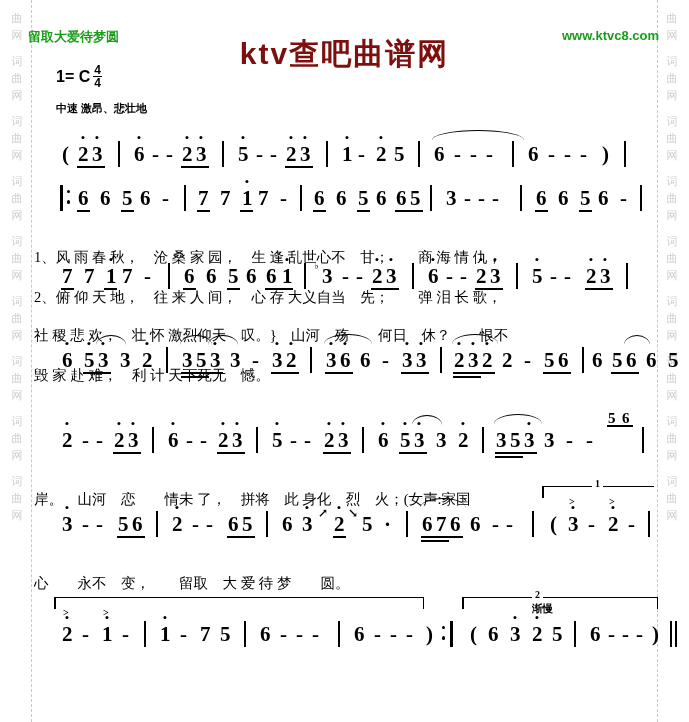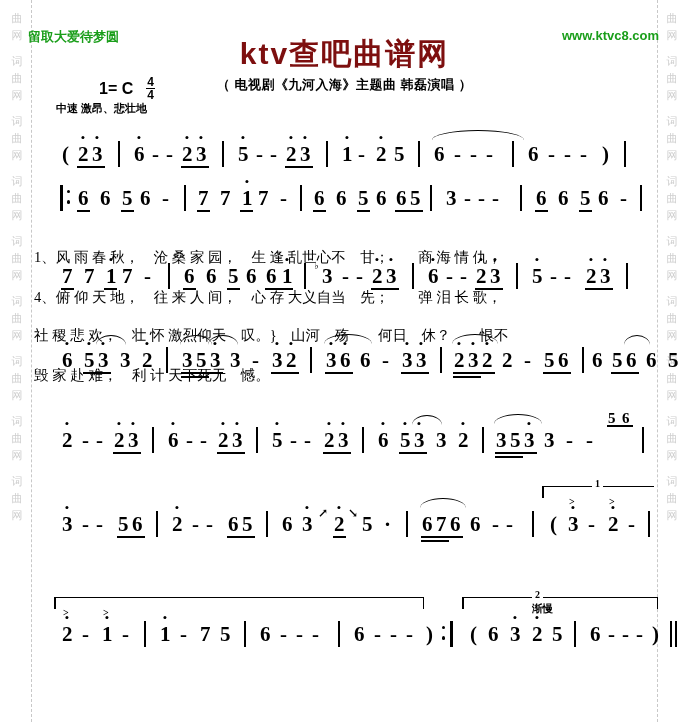--- a/index.html
+++ b/index.html
@@ -48,23 +48,23 @@
     text-align:center;
     font-size:30px;font-weight:bold;color:#7d0f0f;
     letter-spacing:2px;
   }
   .subtitle{
     position:absolute;left:0;right:0;top:76px;
     text-align:center;font-size:13px;font-weight:bold;color:#000;
     letter-spacing:0.5px;
   }
   .keysig{
-    position:absolute;left:22px;top:76px;
+    position:absolute;left:22px;top:64px;
     font-size:16px;font-weight:bold;
-    display:flex;align-items:center;gap:13px;margin-left:43px;
+    display:flex;align-items:center;gap:3px;
   }
   .frac{display:inline-flex;flex-direction:column;align-items:center;
         font-size:12px;font-weight:bold;line-height:1.02;}
   .frac .num{border-bottom:1.6px solid #000;padding:0 1px;}
   .tempo{
     position:absolute;left:22px;top:101px;
     font-size:11px;font-weight:bold;
   }
   .credit{
     position:absolute;right:4px;top:72px;
@@ -207,21 +207,20 @@
   <span>曲</span>
   <span>网</span>
 </div>
 <div class="wm-rule right"></div>
 
 <div class="sheet">
 
   <div class="site-logo">留取大爱待梦圆</div>
   <div class="site-url">www.ktvc8.com</div>
   <div class="song-title">ktv查吧曲谱网</div>
-  <div class="subtitle">（ 电视剧《九河入海》主题曲 韩磊演唱 ）</div>
 
   <div class="keysig">
     <span>1= C</span>
     <span class="frac">
       <span class="num">4</span>
       <span>4</span>
     </span>
   </div>
   <div class="tempo">中速 激昂、悲壮地</div>
 
@@ -308,21 +307,21 @@
       <span class="n" style="left:502px;">6</span>
       <div class="beam" style="left:501px;top:24px;width:13px;"></div>
       <span class="n" style="left:524px;">6</span>
       <span class="n" style="left:546px;">5</span>
       <div class="beam" style="left:545px;top:24px;width:13px;"></div>
       <span class="n" style="left:564px;">6</span>
       <span class="n" style="left:586px;">-</span>
       <span class="bar" style="left:606px;"></span>
     </div>
     <div class="lyr" style="top:32px;">1、风 雨 春 秋，　沧 桑 家 园，　生 逢 乱世心不　甘；　　商 海 情 仇，</div>
-    <div class="lyr" style="top:53px;">4、俯 仰 天 地，　往 来 人 间，　心 存 大义自当　先；　　弹 泪 长 歌，</div>
+    <div class="lyr" style="top:53px;">2、俯 仰 天 地，　往 来 人 间，　心 存 大义自当　先；　　弹 泪 长 歌，</div>
   </div>
 
   <div class="staff" style="top:264px;">
     <div class="notes">
       <span class="n" style="left:28px;">7</span>
       <div class="beam" style="left:27px;top:24px;width:13px;"></div>
       <span class="n" style="left:50px;">7</span>
       <span class="n d-up" style="left:72px;">1</span>
       <div class="beam" style="left:70px;top:24px;width:13px;"></div>
       <span class="n" style="left:88px;">7</span>
@@ -458,20 +457,21 @@
       <div class="beam2" style="left:461px;top:28px;width:28px;"></div>
       <div class="slur" style="left:460px;top:-14px;width:48px;"></div>
       <span class="n" style="left:510px;">3</span>
       <span class="n" style="left:532px;">-</span>
       <span class="n" style="left:552px;">-</span>
       <span class="n" style="left:574px;font-size:15px;top:-18px;">5</span>
       <span class="n" style="left:588px;font-size:15px;top:-18px;">6</span>
       <div class="beam" style="left:573px;top:-3px;width:26px;"></div>
       <span class="bar" style="left:608px;"></span>
     </div>
+    <div class="lyr" style="top:32px;">岸。　山河　恋　　情未 了，　拼将　此 身化　烈　火；(女声:家国</div>
   </div>
 
   <div class="staff" style="top:512px;">
     <div class="notes">
       <span class="n d-up" style="left:28px;">3</span>
       <span class="n" style="left:48px;">-</span>
       <span class="n" style="left:62px;">-</span>
       <span class="n" style="left:84px;">5</span>
       <span class="n" style="left:98px;">6</span>
       <div class="beam" style="left:83px;top:24px;width:28px;"></div>
@@ -507,20 +507,21 @@
       </div>
       <span class="n" style="left:516px;">(</span>
       <span class="n d-up" style="left:534px;">3</span>
       <span class="accent" style="left:535px;top:-16px;">&gt;</span>
       <span class="n" style="left:554px;">-</span>
       <span class="n d-up" style="left:574px;">2</span>
       <span class="accent" style="left:575px;top:-16px;">&gt;</span>
       <span class="n" style="left:594px;">-</span>
       <span class="bar" style="left:614px;"></span>
     </div>
+    <div class="lyr" style="top:32px;">心　　永不　变，　　留取　大 爱 待 梦　　圆。</div>
   </div>
 
   <div class="staff" style="top:600px;">
     <div class="notes" style="height:42px;">
       <div class="volta closed" style="left:20px;top:-3px;width:370px;border-top:1.5px solid #000;"></div>
       <span class="n d-up" style="left:28px;top:22px;">2</span>
       <span class="accent" style="left:29px;top:7px;">&gt;</span>
       <span class="n" style="left:48px;top:22px;">-</span>
       <span class="n d-up" style="left:68px;top:22px;">1</span>
       <span class="accent" style="left:69px;top:7px;">&gt;</span>

